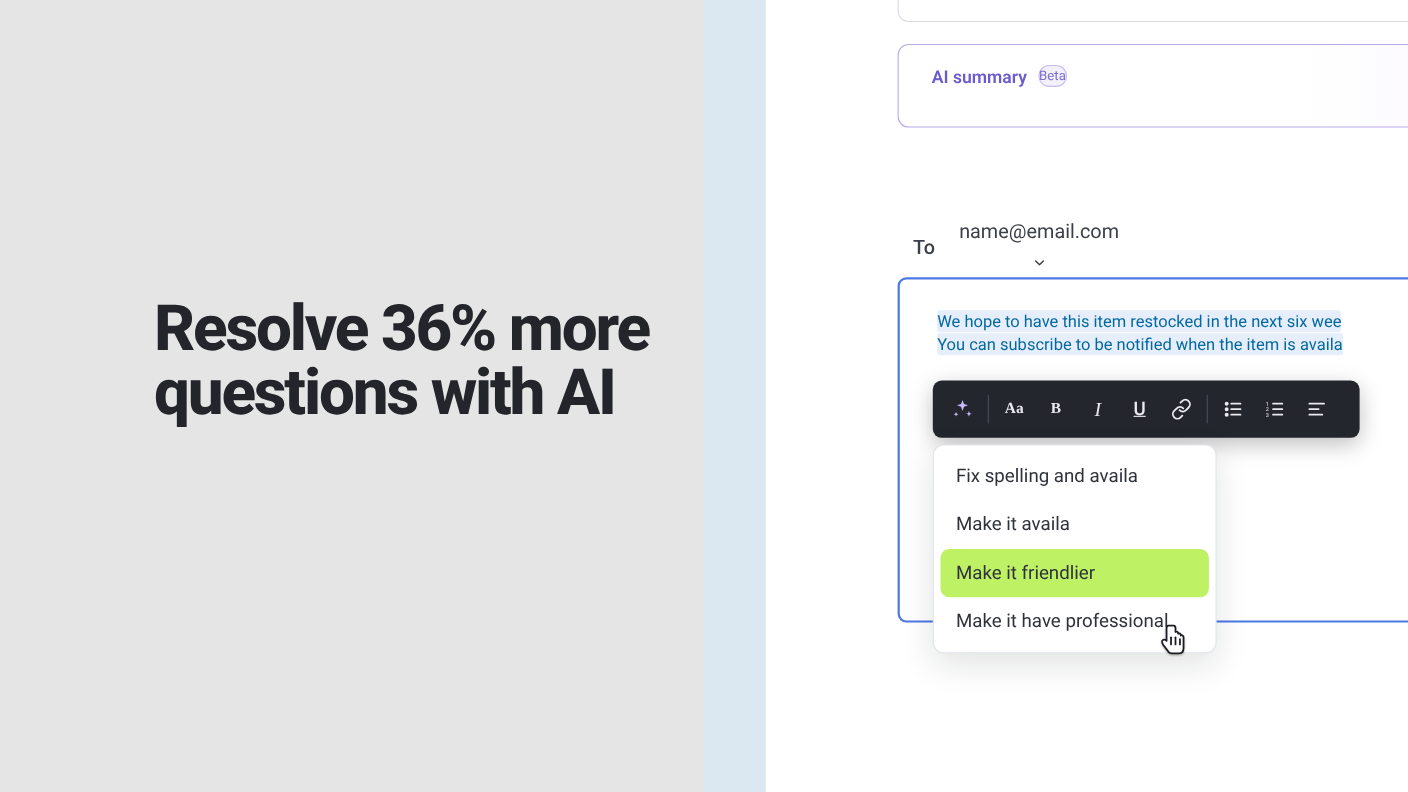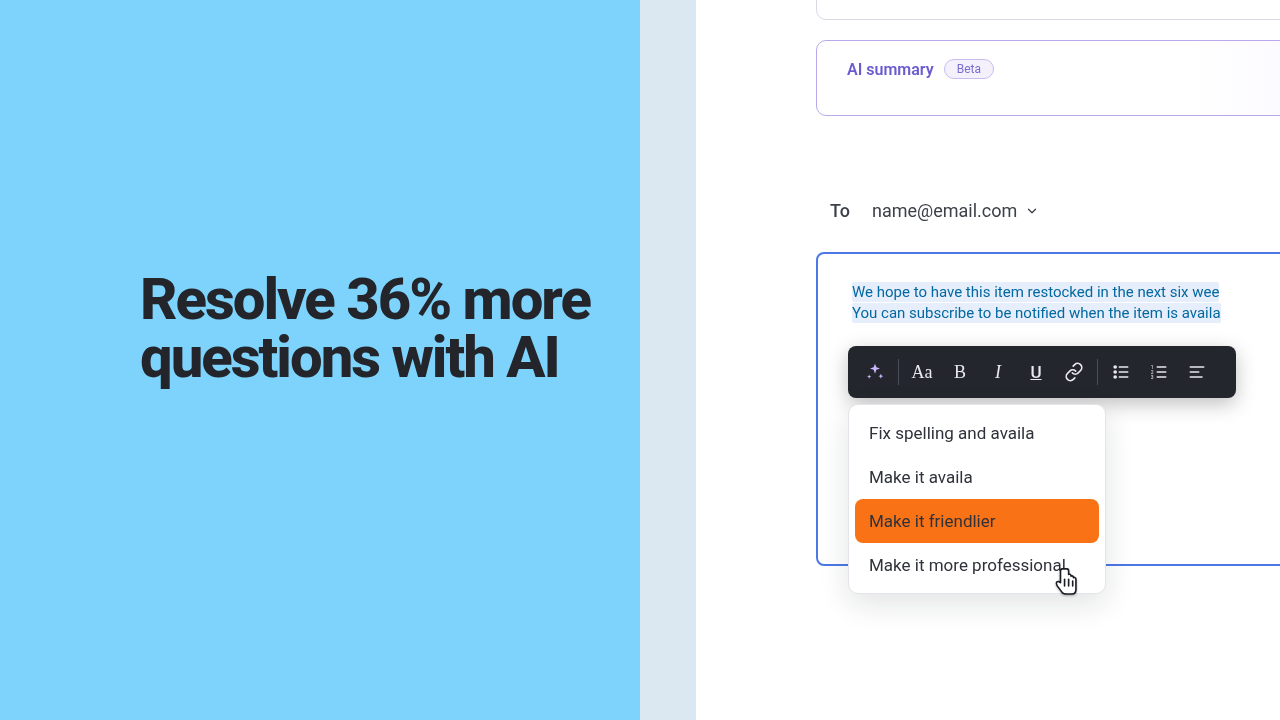--- a/index.html
+++ b/index.html
@@ -3,21 +3,21 @@
 <meta charset="utf-8">
 <style>
   * { box-sizing: border-box; margin: 0; padding: 0; }
   html, body { width: 1280px; height: 720px; overflow: hidden; font-family: -apple-system, BlinkMacSystemFont, "Segoe UI", Roboto, Helvetica, Arial, sans-serif; }
   body { display: flex; }
 
   
   .left {
     width: 640px;
     height: 720px;
-    background: #7dd3fc;
+    background: #e5e5e5;
     position: relative;
     padding-left: 29px;
   }
   .headline {
     position: absolute;
     left: 140px;
     top: 270px;
     width: 460px;
     font-size: 58px;
     font-weight: 800;
@@ -62,36 +62,36 @@
     right: -30px;
     border: 1.5px solid #b9a9ec;
     border-radius: 10px;
     padding: 18px 30px 24px 30px;
     background: linear-gradient(90deg,#ffffff 0%, #ffffff 75%, #fbf9ff 100%);
   }
   .summary-head{ display:flex; align-items:flex-end; gap:10px; margin-bottom:12px;}
   .summary-title{ color:#6a5ccf; font-weight:600; font-size:16px;}
   .beta-badge{
     font-size:12px; color:#7a6ed1; border:1px solid #c7bdf0;
-    padding:2px 12px; border-radius:10px; background:#f4f1fd;
+    padding:2px 0; border-radius:10px; background:#f4f1fd;
   }
   .summary-list{ list-style: none; color:#3a3d46; font-size:17px; }
   .summary-list li::before{ content:"•"; color:#8a8e9b; margin-right:10px;}
 
   
   .to-row{
     position:absolute;
     left:120px;
     top: 200px;
     display:flex; align-items:center; gap:22px;
     font-size:18px;
     margin-left:14px;
   }
   .to-label{ color:#3c4048; font-weight:500;}
-  .to-email{ color:#3c4048; display:flex; align-items:center; gap:8px;}
+  .to-email{ color:#3c4048; display:flex; align-items:center; gap:8px;flex-direction:column;}
   .chev{ display:inline-block; transform: translateY(1px);}
   .chev svg{ width:14px; height:14px; }
 
   
   .composer{
     position:absolute;
     left:120px;
     top:252px;
     right:-30px;
     height: 314px;
@@ -122,21 +122,21 @@
   }
   .tb-btn{
     width:38px; height:38px;
     display:flex; align-items:center; justify-content:center;
     color:#e9e9ee;
     border-radius:6px;
   }
   .tb-btn.ai{ color:#cdb8ff; }
   .tb-sep{ width:1px; height:26px; background:#4a4e59; margin:0 4px;}
   .tb-btn svg{ width:20px; height:20px; }
-  .tb-btn.txt{ font-family: Georgia, serif; font-size:18px; font-weight:400;}
+  .tb-btn.txt{ font-family: Georgia, serif; font-size:14px; font-weight:700;}
   .tb-btn.italic{ font-style:italic; font-family: Georgia, serif; font-size:18px;}
   .tb-btn.under{ text-decoration: underline; font-size:17px; font-weight:500;}
 
   
   .menu{
     position:absolute;
     left:152px;
     top:404px;
     width:258px;
     background:#fff;
@@ -146,21 +146,21 @@
     padding:6px;
     z-index:6;
   }
   .menu-item{
     padding:12px 14px;
     font-size:17px;
     color:#2f323a;
     border-radius:8px;
     position:relative;
   }
-  .menu-item.hover{ background:#f97316; }
+  .menu-item.hover{ background:#bef264; }
 
   
   .cursor{
     position:absolute;
     left:358px; 
     top:566px;
     z-index:10;
     pointer-events:none;
   }
   .cursor svg{ width:26px; height:30px; filter: drop-shadow(0 1px 1px rgba(0,0,0,0.3));}
@@ -247,21 +247,21 @@
           <line x1="4" y1="12" x2="14" y2="12"></line>
           <line x1="4" y1="18" x2="18" y2="18"></line>
         </svg>
     </div>
   </div>
 
   <div class="menu">
     <div class="menu-item">Fix spelling and availa</div>
     <div class="menu-item">Make it availa</div>
     <div class="menu-item hover">Make it friendlier</div>
-    <div class="menu-item">Make it more professional</div>
+    <div class="menu-item">Make it have professional</div>
   </div>
 
   <div class="cursor">
     <svg viewBox="0 0 32 36">
         <path d="M10 3 C9 3 8 4 8 6 L8 20 C7 19 5 18 4 19 C2 20 3 22 4 24 L10 32 C11 34 13 34 16 34 L22 34 C25 34 27 32 27 28 L27 16 C27 14 25 13 24 14 C24 12 22 11 21 12 C21 10 19 9 18 10 L18 6 C18 4 17 3 16 3 L10 3 Z" fill="#ffffff" stroke="#1b1d23" stroke-width="2" stroke-linejoin="round"></path>
         <line x1="13" y1="16" x2="13" y2="24" stroke="#1b1d23" stroke-width="2" stroke-linecap="round"></line>
         <line x1="18" y1="16" x2="18" y2="24" stroke="#1b1d23" stroke-width="2" stroke-linecap="round"></line>
         <line x1="23" y1="18" x2="23" y2="24" stroke="#1b1d23" stroke-width="2" stroke-linecap="round"></line>
       </svg>
   </div>

